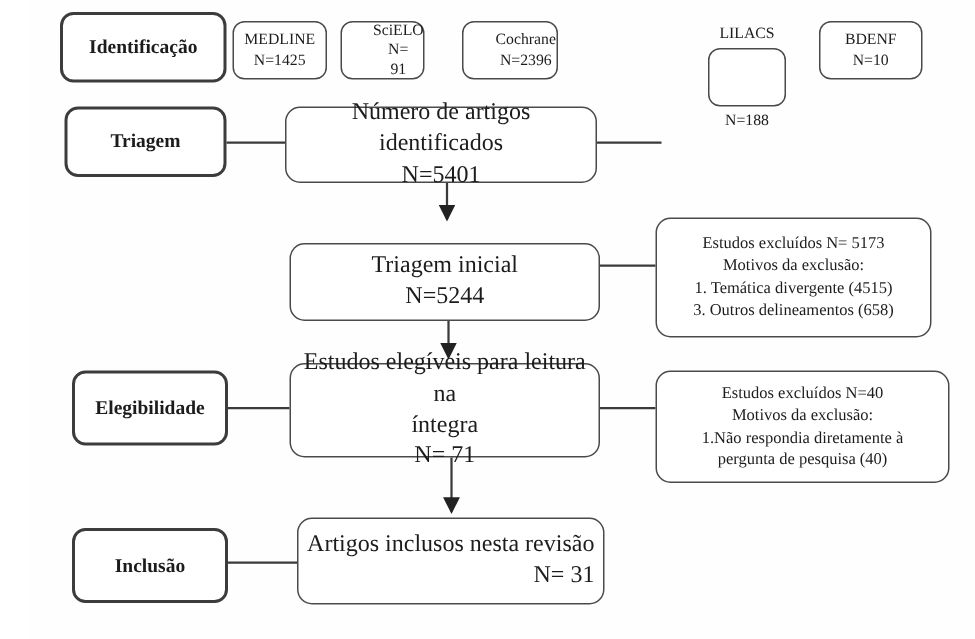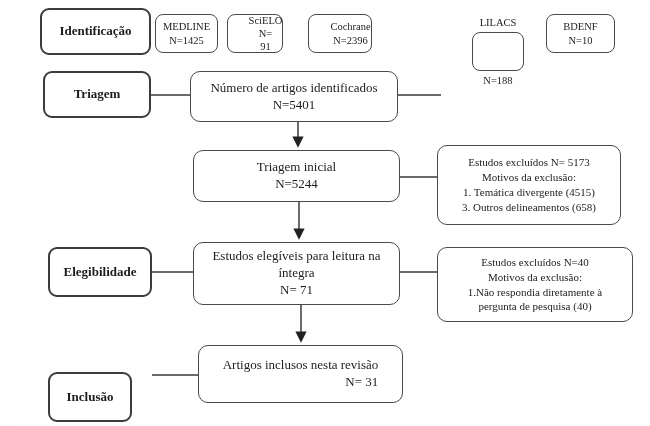--- a/index.html
+++ b/index.html
@@ -23,21 +23,21 @@
     position: absolute;
     box-sizing: border-box;
     border: 1.4px solid #4a4a4a;
     border-radius: 10px;
     background: #ffffff;
     display: flex;
     flex-direction: column;
     align-items: center;
     justify-content: center;
     text-align: center;
-    font-size: 13px;
+    font-size: 16px;
     line-height: 1.3;
     white-space: pre-line;
     padding: 2px 5px;
     z-index: 2;
   }
   .stage {
     border-width: 2px;
     border-color: #3c3c3c;
     font-weight: bold;
     font-size: 13px;
@@ -72,21 +72,21 @@
       <line x1="132" y1="272" x2="173" y2="272"></line>
       <line x1="380" y1="272" x2="417" y2="272"></line>
       <line x1="281" y1="305" x2="281" y2="341" marker-end="url(#arrow)"></line>
       <line x1="132" y1="375" x2="178" y2="375"></line>
     </g>
   </svg>
 
   <div class="box stage" style="left:20px; top:8px; width:111px; height:47px;">Identificação</div>
   <div class="box stage" style="left:23px; top:71px; width:108px; height:47px;">Triagem</div>
   <div class="box stage" style="left:28px; top:247px; width:104px; height:50px;">Elegibilidade</div>
-  <div class="box stage" style="left:28px; top:372px; width:84px; height:50px;">Inclusão</div>
+  <div class="box stage" style="left:28px; top:352px; width:104px; height:50px;">Inclusão</div>
 
   <div class="box db" style="left:135px; top:14px; width:63px; height:39px;">
     <span class="db-name">MEDLINE</span>
     <span class="db-count">N=1425</span>
   </div>
   <div class="box db" style="left:207px; top:14px; width:56px; height:39px;padding-left:26px;">
     <span class="db-name">SciELO</span>
     <span class="db-count">N= 91</span>
   </div>
   <div class="box db" style="left:288px; top:14px; width:64px; height:39px;padding-left:26px;">
@@ -97,21 +97,21 @@
     <span class="db-name">LILACS</span>
     <span class="db-count">N=188</span>
   </div>
   <div class="box db" style="left:526px; top:14px; width:69px; height:39px;">
     <span class="db-name">BDENF</span>
     <span class="db-count">N=10</span>
   </div>
 
   <div class="box" style="left:170px; top:71px; width:208px; height:51px;">Número de artigos identificados
 N=5401</div>
-  <div class="box" style="left:173px; top:150px; width:207px; height:52px;">Triagem inicial
+  <div class="box" style="left:173px; top:162px; width:207px; height:52px;">Triagem inicial
 N=5244</div>
   <div class="box" style="left:173px; top:242px; width:207px; height:63px;">Estudos elegíveis para leitura na
 íntegra
 N= 71</div>
   <div class="box" style="left:178px; top:345px; width:205px; height:58px;text-align:right;">Artigos inclusos nesta revisão
 N= 31</div>
 
   <div class="box excl" style="left:417px; top:145px; width:184px; height:80px;">Estudos excluídos N= 5173
 Motivos da exclusão:
 1. Temática divergente (4515)

